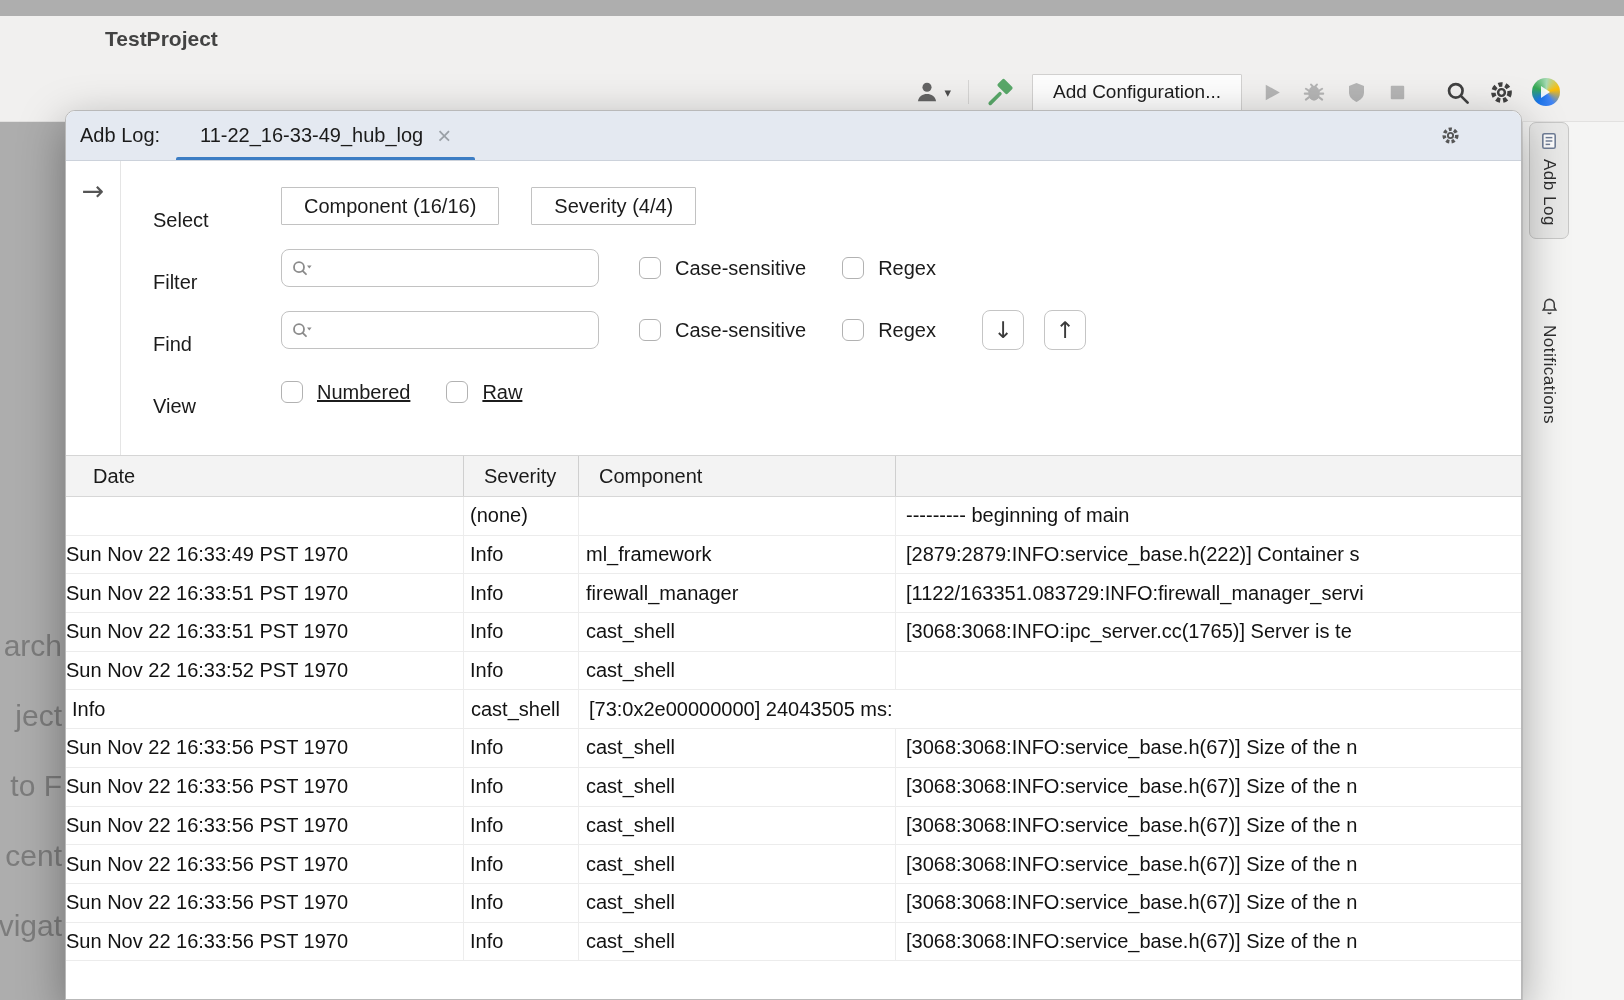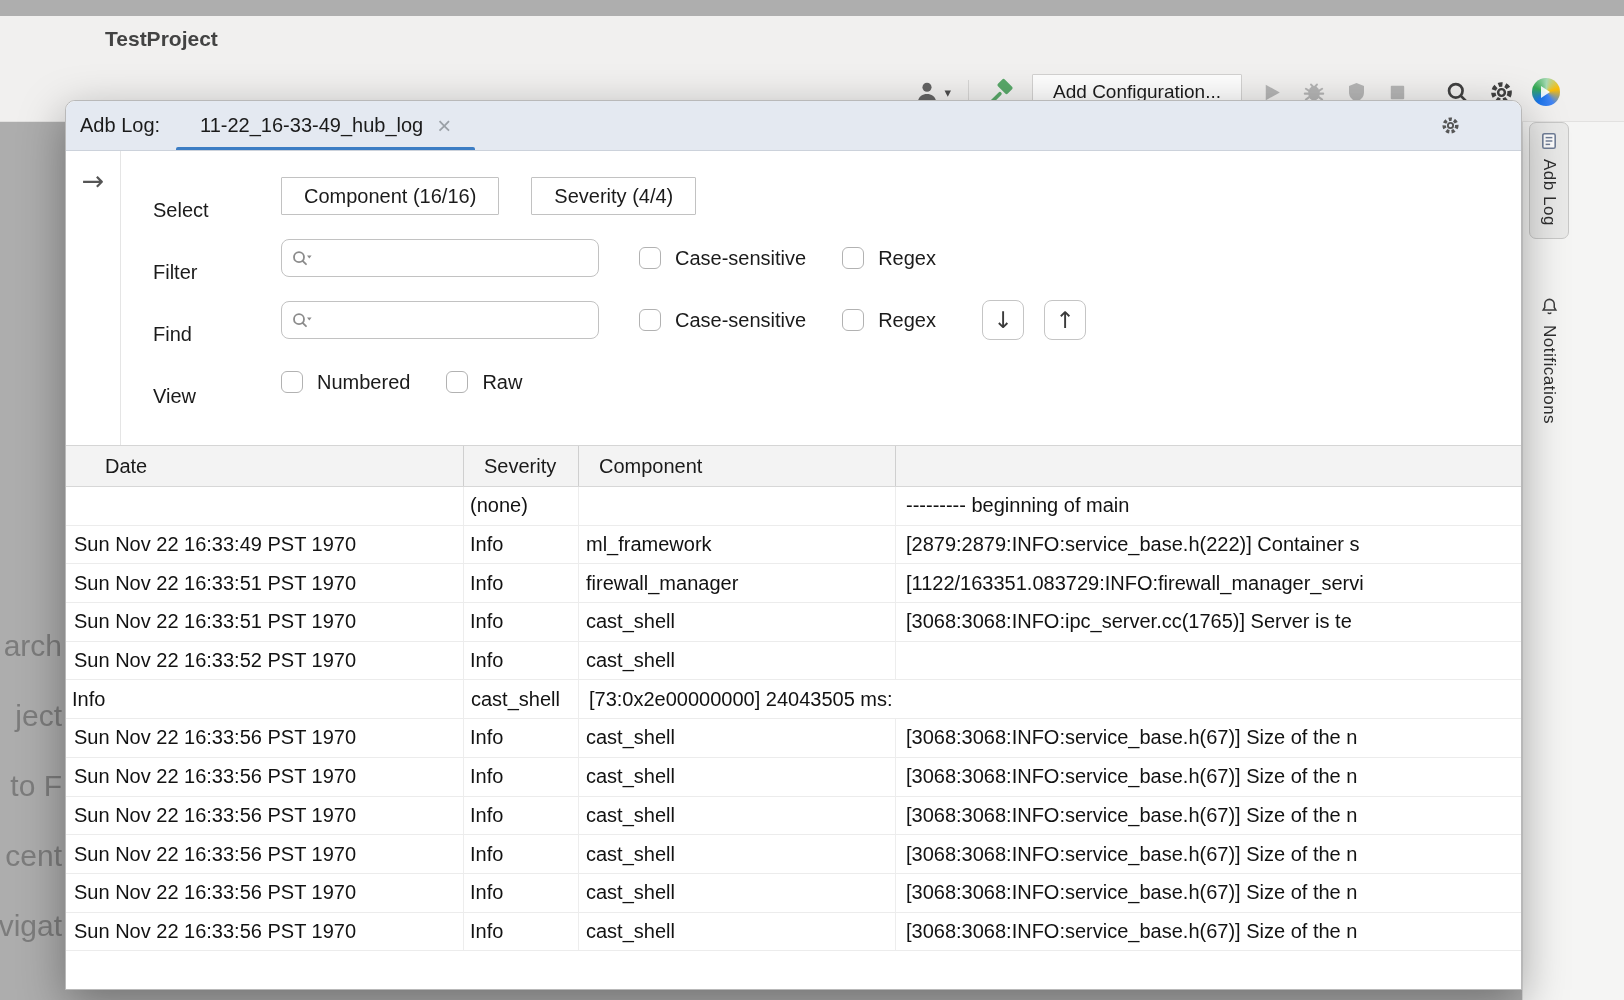--- a/index.html
+++ b/index.html
@@ -50,21 +50,21 @@
   .stripe-tab {
     position:absolute; left:6px; width:40px; display:flex; flex-direction:column; align-items:center;
     gap:9px; padding:9px 0 12px 0; border-radius:7px; cursor:pointer;
   }
   .stripe-tab.selected { top:16px; background:#e9e9e8; border:1px solid #c8c8c7; }
   .stripe-tab.notif { top:182px; }
   .vtext { writing-mode:vertical-rl; font-size:17px; color:#2e2e2e; letter-spacing:.5px; }
 
   
   .float-window {
-    position:absolute; left:65px; top:100px; width:1457px; height:890px;
+    position:absolute; left:65px; top:110px; width:1457px; height:890px;
     background:#fff; border:1px solid #b9b9b9; border-radius:10px 10px 0 0;
     box-shadow:0 14px 46px rgba(0,0,0,.35);
     z-index:3; overflow:hidden; display:flex; flex-direction:column;
   }
   .win-header {
     height:50px; flex:0 0 auto; background:#e4e9f1; border-bottom:1px solid #ccd2db;
     display:flex; align-items:center; border-radius:9px 9px 0 0;
   }
   .win-label { margin-left:14px; font-size:20px; color:#1b1b1b; }
   .win-tab { margin-left:16px; height:100%; display:flex; align-items:center; padding:0 24px; position:relative; cursor:pointer; }
@@ -90,47 +90,47 @@
   }
   .search-box {
     width:318px; height:38px; flex:0 0 auto; border:1px solid #c2c2c2; border-radius:8px;
     display:flex; align-items:center; padding:0 9px; background:#fff;
   }
   .search-box input { border:none; outline:none; flex:1; min-width:0; font-size:18px; font-family:inherit; background:transparent; }
   .chk { display:flex; align-items:center; margin-left:40px; cursor:pointer; }
   .chk + .chk { margin-left:36px; }
   .chk .box { width:22px; height:22px; border:1.5px solid #b2b2b2; border-radius:6px; background:#fff; flex:0 0 auto; }
   .chk-label { margin-left:14px; font-size:20px; color:#1b1b1b; white-space:nowrap; }
-  .frow.view .chk { margin-left:0; }
+  .frow.view .chk { margin-left:0;text-decoration:underline; }
   .frow.view .chk + .chk { margin-left:36px; }
   .arrow-btn {
     width:42px; height:40px; margin-left:20px; background:#fff; border:1px solid #c5c5c5; border-radius:8px;
     font-size:23px; color:#3b3b3b; font-family:"DejaVu Sans", sans-serif; cursor:pointer;
   }
   .arrow-btn.first { margin-left:46px; }
 
   
   .log-table { flex:1; display:flex; flex-direction:column; overflow:hidden; font-size:20px; background:#fff; }
   .thead-row {
     display:grid; grid-template-columns:398px 115px 317px 1fr; height:41px; flex:0 0 auto;
     background:#f3f3f3; border-bottom:1px solid #d7d7d7;
   }
   .hcell {
     display:flex; align-items:center; padding-left:20px; border-right:1px solid #cfcfcf;
     color:#1a1a1a; overflow:hidden; white-space:nowrap; cursor:pointer;
   }
-  .hcell.col-date { padding-left:39px; }
+  .hcell.col-date { padding-left:27px; }
   .hcell.col-text { border-right:none; }
   .tbody { flex:1; overflow:hidden; }
   .trow { display:grid; grid-template-columns:398px 115px 317px 1fr; height:38.7px; border-bottom:1px solid #ececec; }
   .tcell {
     display:flex; align-items:center; white-space:nowrap; overflow:hidden;
     border-right:1px solid #ededed; color:#121212;
   }
-  .tcell.col-date { padding-left:8px; }
+  .tcell.col-date { }
   .tcell.col-severity { padding-left:6px; }
   .tcell.col-component { padding-left:7px; }
   .tcell.col-text { padding-left:10px; border-right:none; }
 
   svg { display:block; }
 </style>
 </head>
 <body>
 
 <div class="screen">

